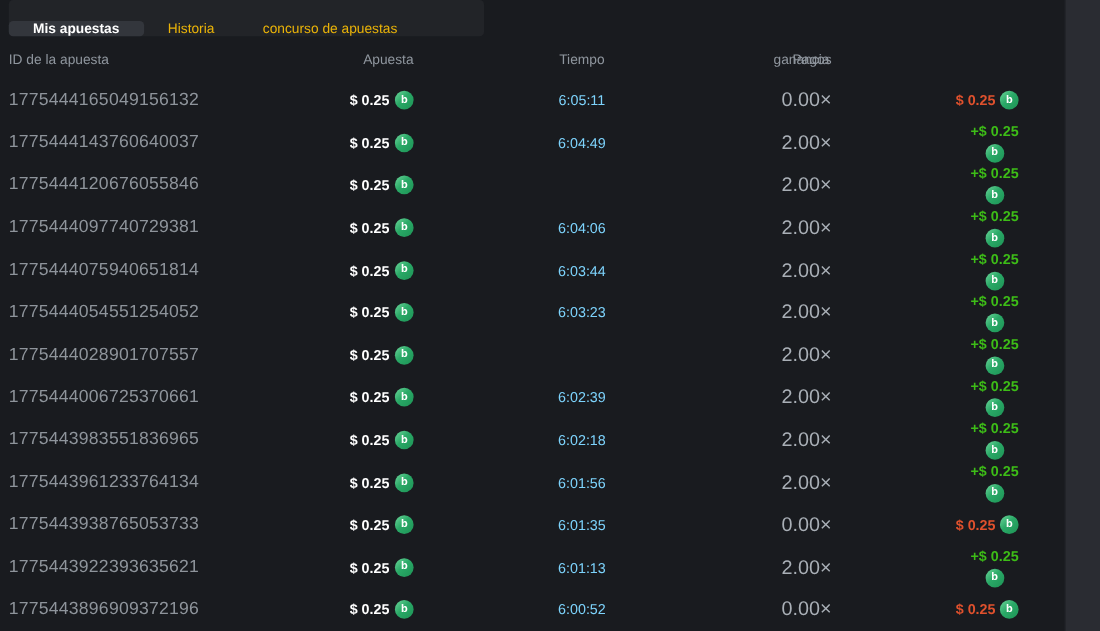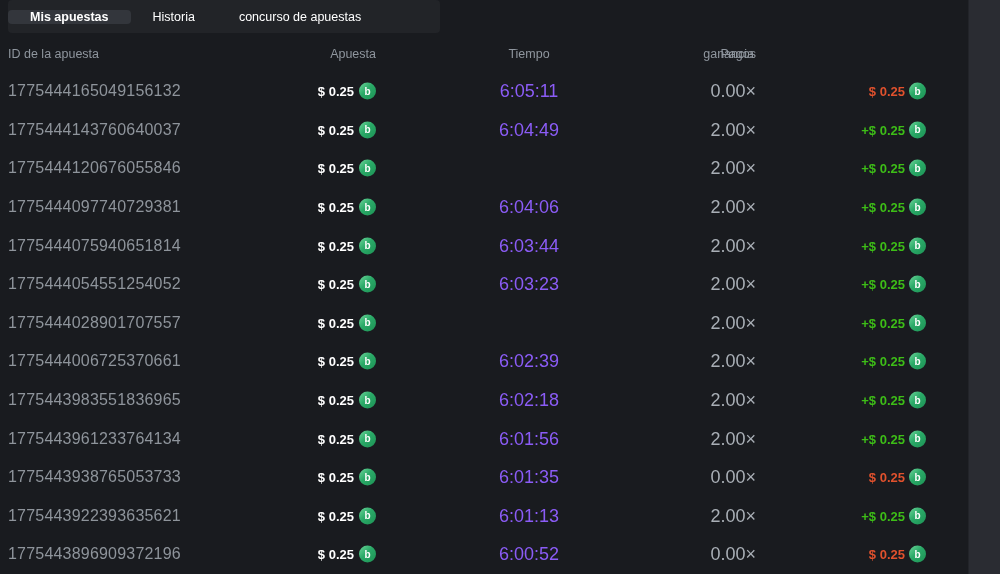--- a/index.html
+++ b/index.html
@@ -19,27 +19,27 @@
     background: #2a2c32;
     border-left: 1px solid #222429;
   }
 
   
   .tabstrip {
     position: absolute; left: 8px; top: 0;
     height: 33px; width: 432px;
     background: #222428;
     border-radius: 4px;
-    display: flex; align-items: center;
+    display: flex; align-items: flex-end;
   }
   .tab {
     display: flex; align-items: center;
     padding: 0 22px;
     font-size: 12.5px;
-    color: #ffffff;
+    color: #eab308;
     cursor: pointer;
     white-space: nowrap;
     border-radius: 4px;
   }
   .tab.active {
     background: #33363c;
     color: #ffffff;
     font-weight: bold;
   }
 
@@ -54,24 +54,24 @@
   .c-pagos { left: 646px; width: 110px; top: 0; text-align: right; }
   .c-profit{ right: 42px; top: 0; display: flex; justify-content: flex-end; align-items: center; gap: 4px; }
   .table-header .c-profit { right: 35px; }
 
   
   .table-body { position: absolute; left: 0; top: 72px; width: 968px; }
   .row { position: relative; height: 38.6px; }
   .row .cell { position: absolute; top: 50%; transform: translateY(-50%); }
   .row .c-id    { font-size: 16px; color: #8e949b; letter-spacing: 0.2px; }
   .row .c-bet   { font-size: 13px; color: #ffffff; font-weight: bold; }
-  .row .c-time  { font-size: 18px; color: #8b5cf6; }
+  .row .c-time  { font-size: 13px; color: #7dd3fc; }
   .row .c-pagos { font-size: 18px; color: #a9afb6; }
   .row .c-profit{ font-size: 13px; font-weight: bold; }
-  .row .c-profit.win  { color: #3dbd17; }
+  .row .c-profit.win  { color: #3dbd17; flex-direction: column; }
   .row .c-profit.loss { color: #e0512d; }
 
   
   .coin {
     width: 17px; height: 17px;
     border-radius: 50%;
     background: linear-gradient(135deg, #6fd79c 0%, #2aa967 45%, #1d9355 100%);
     color: #ffffff;
     font-size: 10px; font-weight: bold;
     display: inline-flex; align-items: center; justify-content: center;

